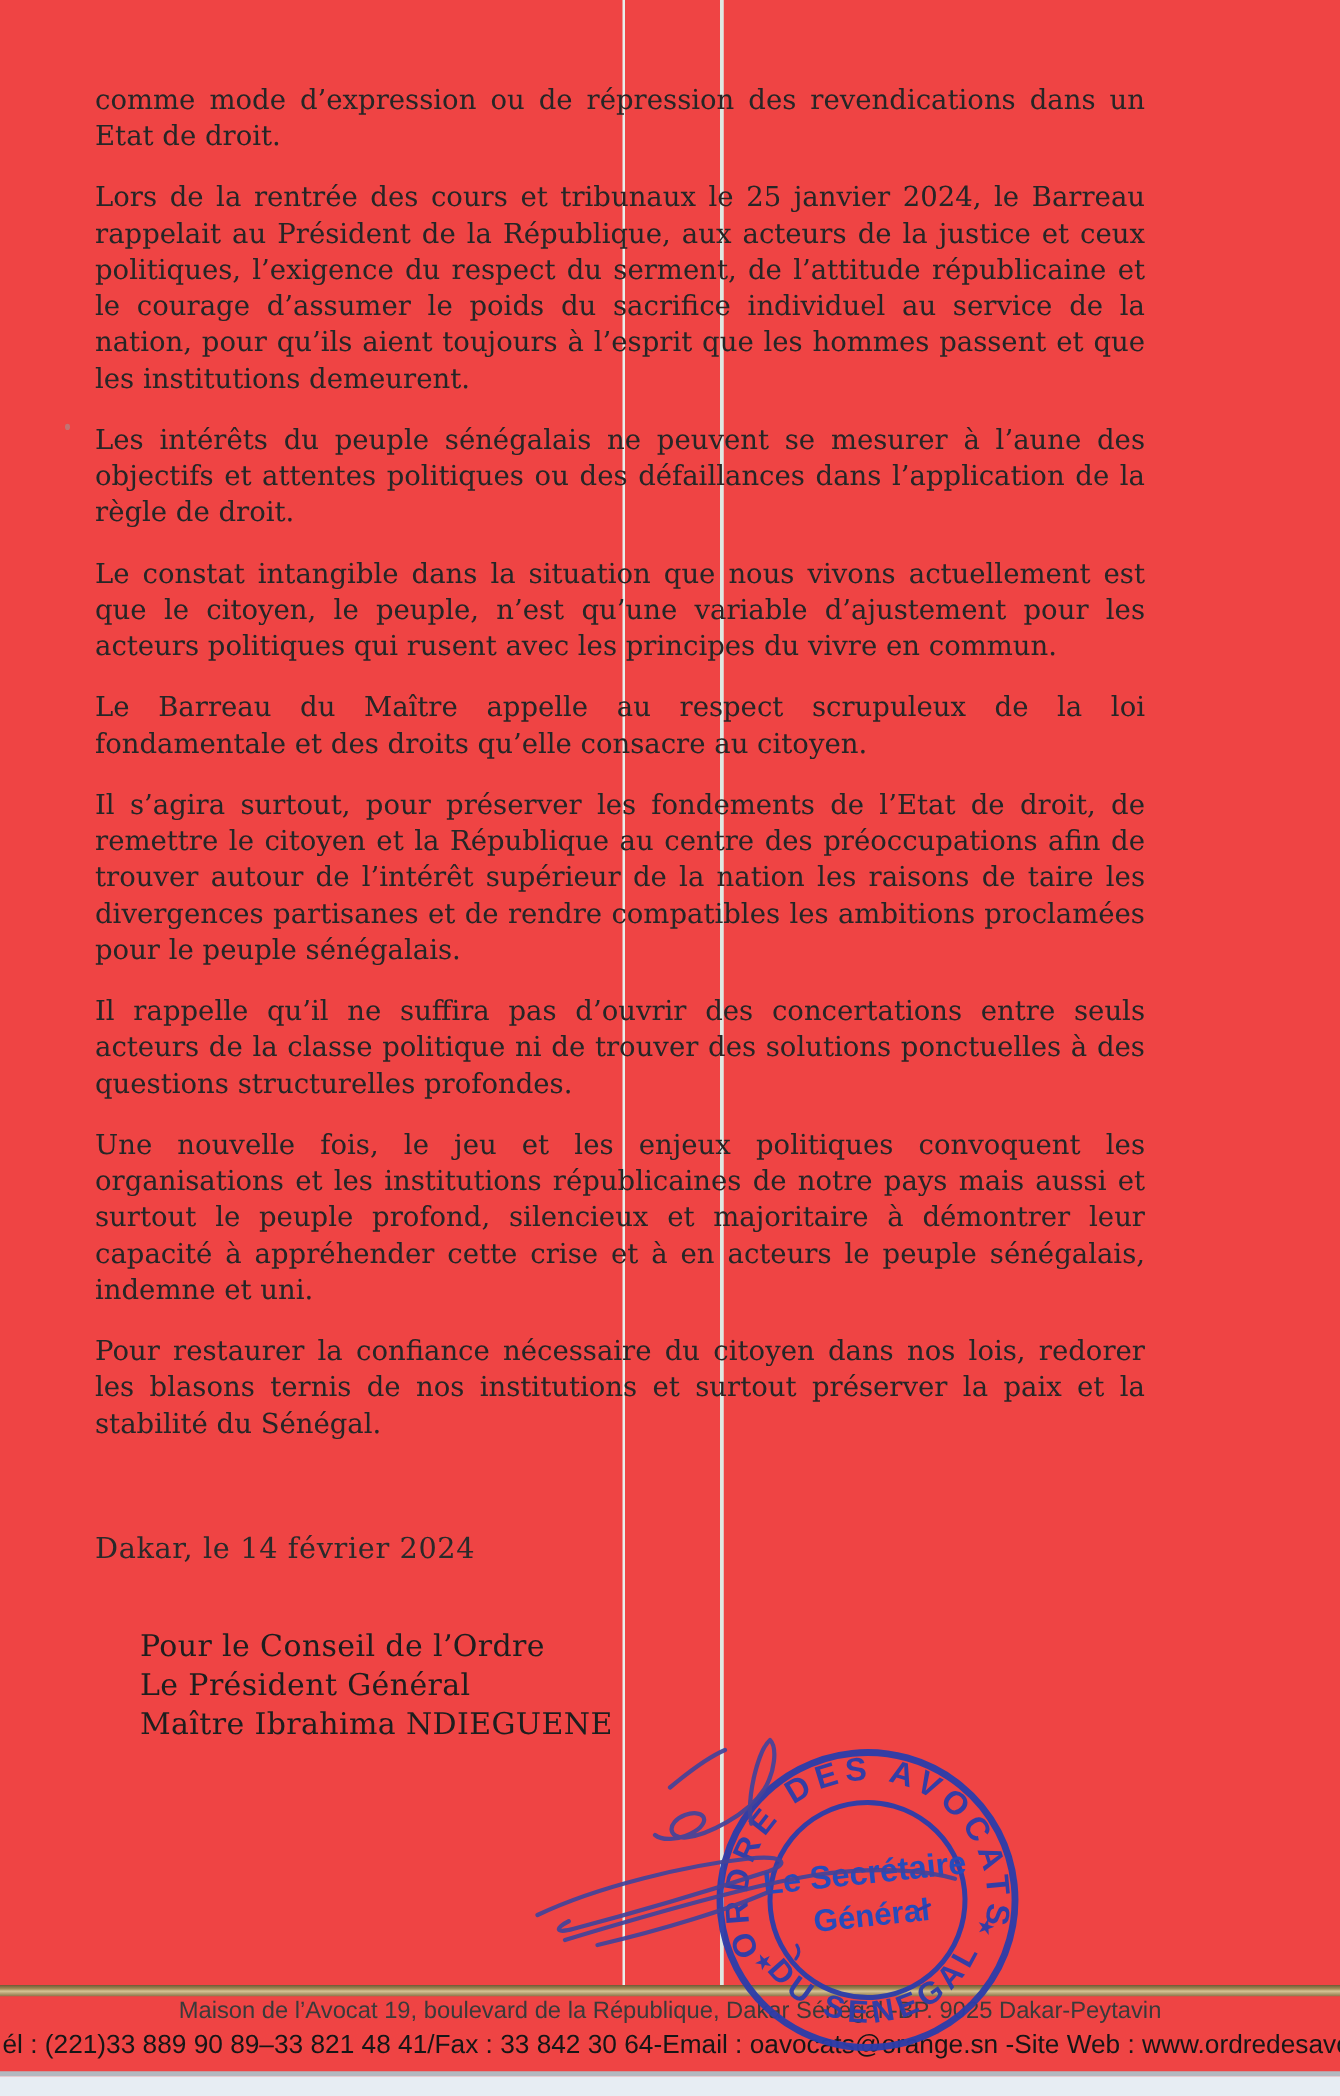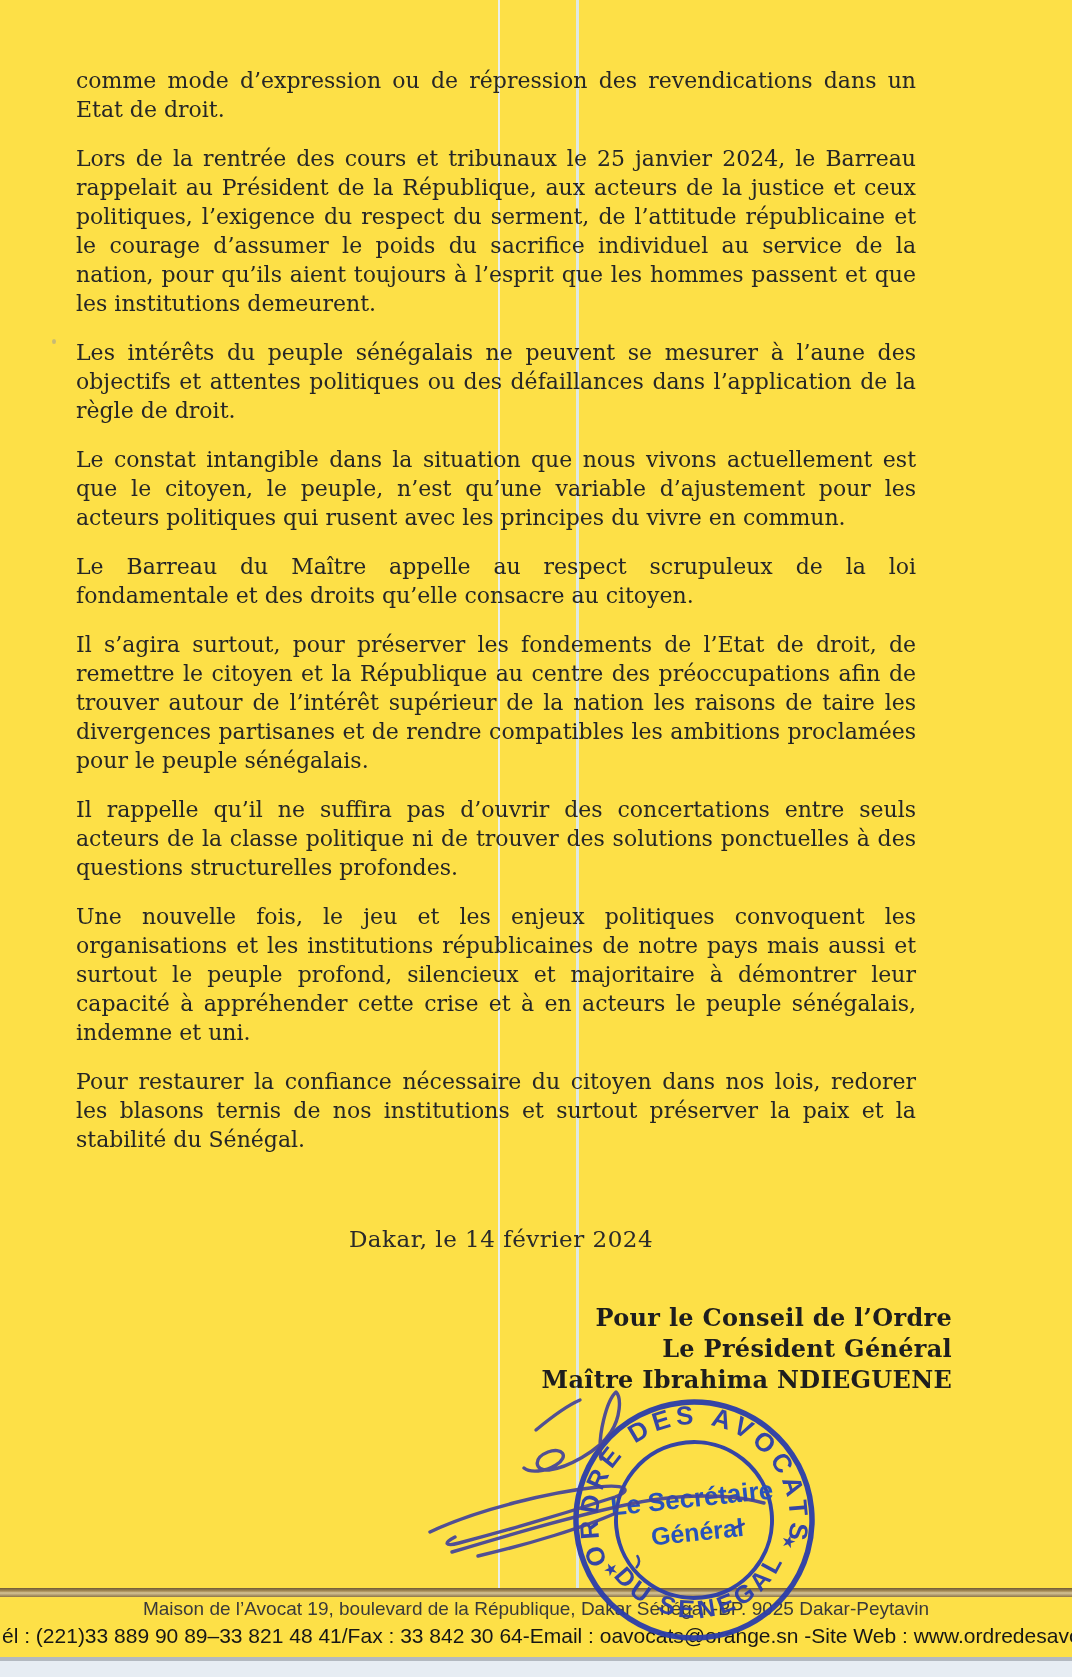--- a/index.html
+++ b/index.html
@@ -1,39 +1,39 @@
 <!DOCTYPE html>
 <html><head>
 <meta charset="utf-8">
 <style>
   html,body{margin:0;padding:0;background:#ffffff;}
   .page{
     position:relative;
     width:1072px;height:1677px;
-    background:#fde047;
+    background:#ef4444;
     overflow:hidden;
     font-family:"DejaVu Serif", serif;
   }
   .fold-line{position:absolute;top:0;height:1588px;pointer-events:none;}
   .fold-line.l1{left:498px;width:2px;background:#e9efeb;}
   .fold-line.l2{left:576px;width:3px;background:#dfe8e3;}
   .speckle{position:absolute;left:52px;top:339px;width:4px;height:5px;background:#9a9a9a;border-radius:50%;opacity:.55;}
   .body-text{
     position:absolute;left:76px;top:66px;width:840px;
     font-size:22px;line-height:29px;color:#262626;
     text-align:justify;
   }
   .body-text p{margin:0 0 20px 0;}
   .dateline{
     position:absolute;left:76px;top:1226px;width:850px;
-    font-size:23px;color:#2a2a2a;text-align:center;letter-spacing:.5px;
+    font-size:23px;color:#2a2a2a;text-align:left;letter-spacing:.5px;
   }
   .closing{
     position:absolute;left:112px;top:1302px;width:840px;
-    text-align:right;font-weight:bold;color:#1e1e1e;
+    text-align:left;font-weight:normal;color:#1e1e1e;
     font-size:24px;line-height:31px;letter-spacing:.3px;
   }
   .sig-svg{position:absolute;left:420px;top:1378px;width:360px;height:192px;z-index:6;}
   .stamp-svg{position:absolute;left:572px;top:1398px;width:244px;height:262px;z-index:5;opacity:.95;}
   .stamp-txt{font-family:"Liberation Sans", sans-serif;font-weight:bold;}
   .footer-rule{
     position:absolute;left:0;top:1588px;width:1072px;height:9px;z-index:2;
     background:linear-gradient(to bottom,#6f5a35 0%,#a78d58 35%,#d6c496 55%,#8d7548 100%);
   }
   .footer-address{

